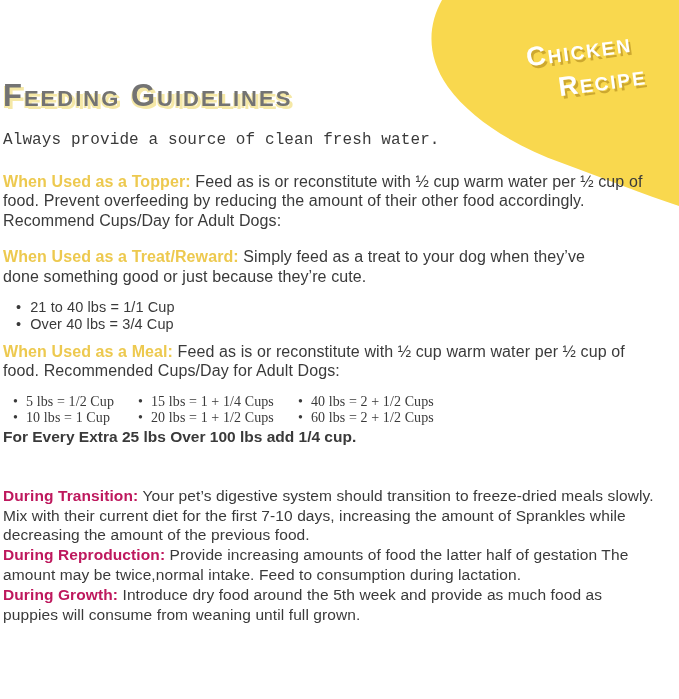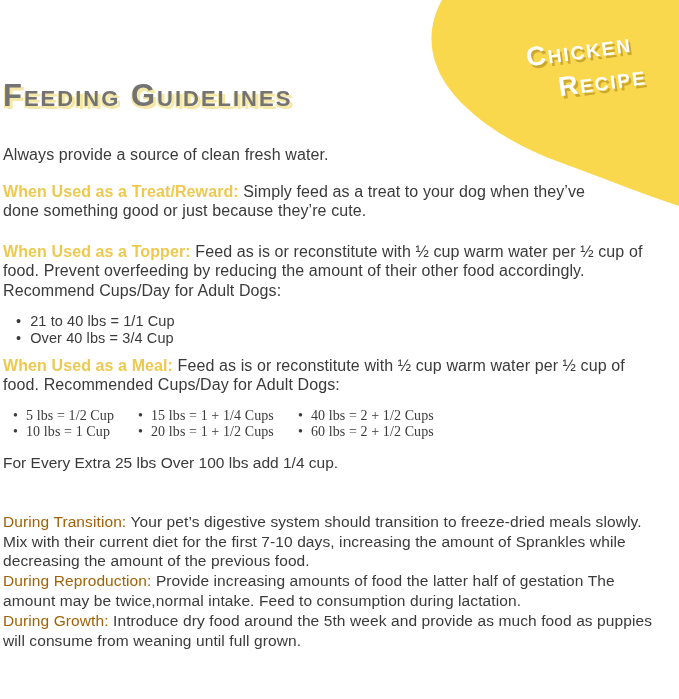--- a/index.html
+++ b/index.html
@@ -35,35 +35,35 @@
     font-size: 31px;
     font-weight: 800;
     font-variant: small-caps;
     letter-spacing: 2px;
     color: #737373;
     line-height: 1;
     text-shadow: 3px 3px 0 #f5e8a6, -1px 2px 0 #f5e8a6;
   }
   p { margin: 0; }
   .body-text { font-size: 16px; line-height: 1.22; letter-spacing: 0.1px; }
-  .intro { margin-top: 34px; width: 650px; }
+  .intro { margin-top: 20px; width: 650px; font-family: Liberation Mono, monospace; }
   .para-treat { margin-top: 17px; width: 608px; }
   .para-topper { margin-top: 21px; width: 652px; }
   .para-meal { margin-top: 9px; width: 655px; }
   .lead-gold { font-weight: 700; color: #edc94f; }
-  .lead-dark { font-weight: 400; color: #a16207; }
+  .lead-dark { font-weight: 700; color: #be185d; }
   .bullet-list { margin: 13px 0 0 0; padding: 0 0 0 13px; list-style: none; }
   .bullet-list li { font-size: 14.5px; line-height: 1.16; letter-spacing: 0.1px; }
   .bullet-list li::before { content: "•"; font-size: 14.5px; margin-right: 9px; color: #3a3a3a; }
   .meal-grid { display: flex; margin-top: 13px; padding-left: 10px; }
   .meal-col { margin-right: 24px; }
   .meal-col ul { margin: 0; padding: 0; list-style: none; }
   .meal-col li { font-size: 14px; line-height: 1.18; letter-spacing: 0.1px; white-space: nowrap; font-family: Liberation Serif, serif; }
   .meal-col li::before { content: "•"; margin-right: 8px; color: #3a3a3a; }
-  .extra-note { margin-top: 13px; font-size: 15.5px; }
+  .extra-note { margin-top: 1px; font-size: 15.5px; font-weight: bold; }
   .care-notes { margin-top: 40px; width: 658px; }
   .care-notes p { font-size: 15.5px; line-height: 1.28; letter-spacing: 0.1px; }
 </style>
 </head>
 <body>
 
 <div class="page">
 
   <svg class="blob-svg" width="679" height="215" viewBox="0 0 679 215" aria-hidden="true">
     <path d="M442 0 C 428 25 426 56 448 87 C 472 120 515 146 562 163 C 603 178 645 195 679 206 L 679 0 Z" fill="#F9D84E"></path>
@@ -73,23 +73,23 @@
     <div class="badge-line1">Chicken</div>
     <div class="badge-line2">Recipe</div>
   </div>
 
   <div class="content">
 
     <h1 class="title">Feeding Guidelines</h1>
 
     <p class="body-text intro">Always provide a source of clean fresh water.</p>
 
+    <p class="body-text para-topper"><span class="lead-gold">When Used as a Topper:</span> <span>Feed as is or reconstitute with ½ cup warm water per ½ cup of food. Prevent overfeeding by reducing the amount of their other food accordingly. Recommend Cups/Day for Adult Dogs:</span></p>
+
     <p class="body-text para-treat"><span class="lead-gold">When Used as a Treat/Reward:</span> <span>Simply feed as a treat to your dog when they’ve done something good or just because they’re cute.</span></p>
-
-    <p class="body-text para-topper"><span class="lead-gold">When Used as a Topper:</span> <span>Feed as is or reconstitute with ½ cup warm water per ½ cup of food. Prevent overfeeding by reducing the amount of their other food accordingly. Recommend Cups/Day for Adult Dogs:</span></p>
 
     <ul class="bullet-list">
       <li>21 to 40 lbs = 1/1 Cup</li>
       <li>Over 40 lbs = 3/4 Cup</li>
     </ul>
 
     <p class="body-text para-meal"><span class="lead-gold">When Used as a Meal:</span> <span>Feed as is or reconstitute with ½ cup warm water per ½ cup of food. Recommended Cups/Day for Adult Dogs:</span></p>
 
     <div class="meal-grid">
       <div class="meal-col">

